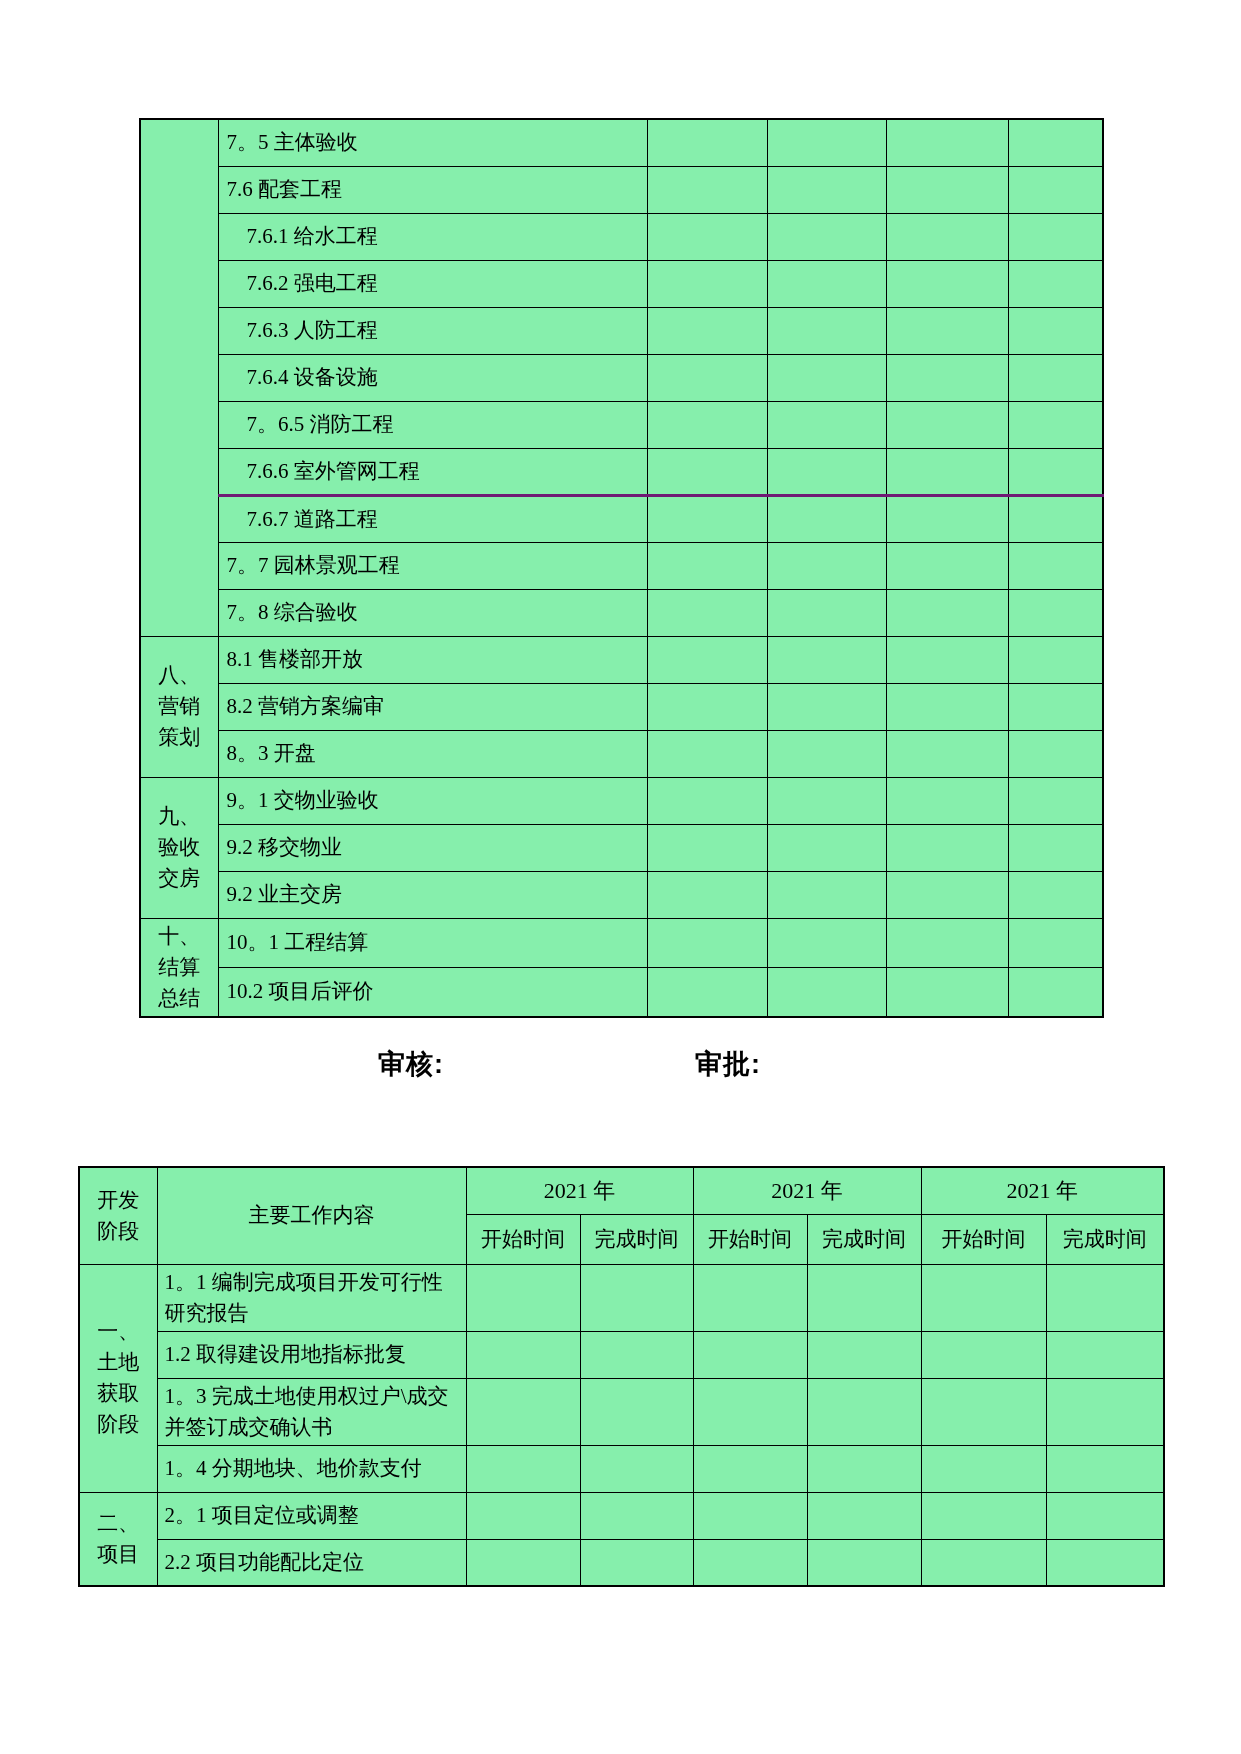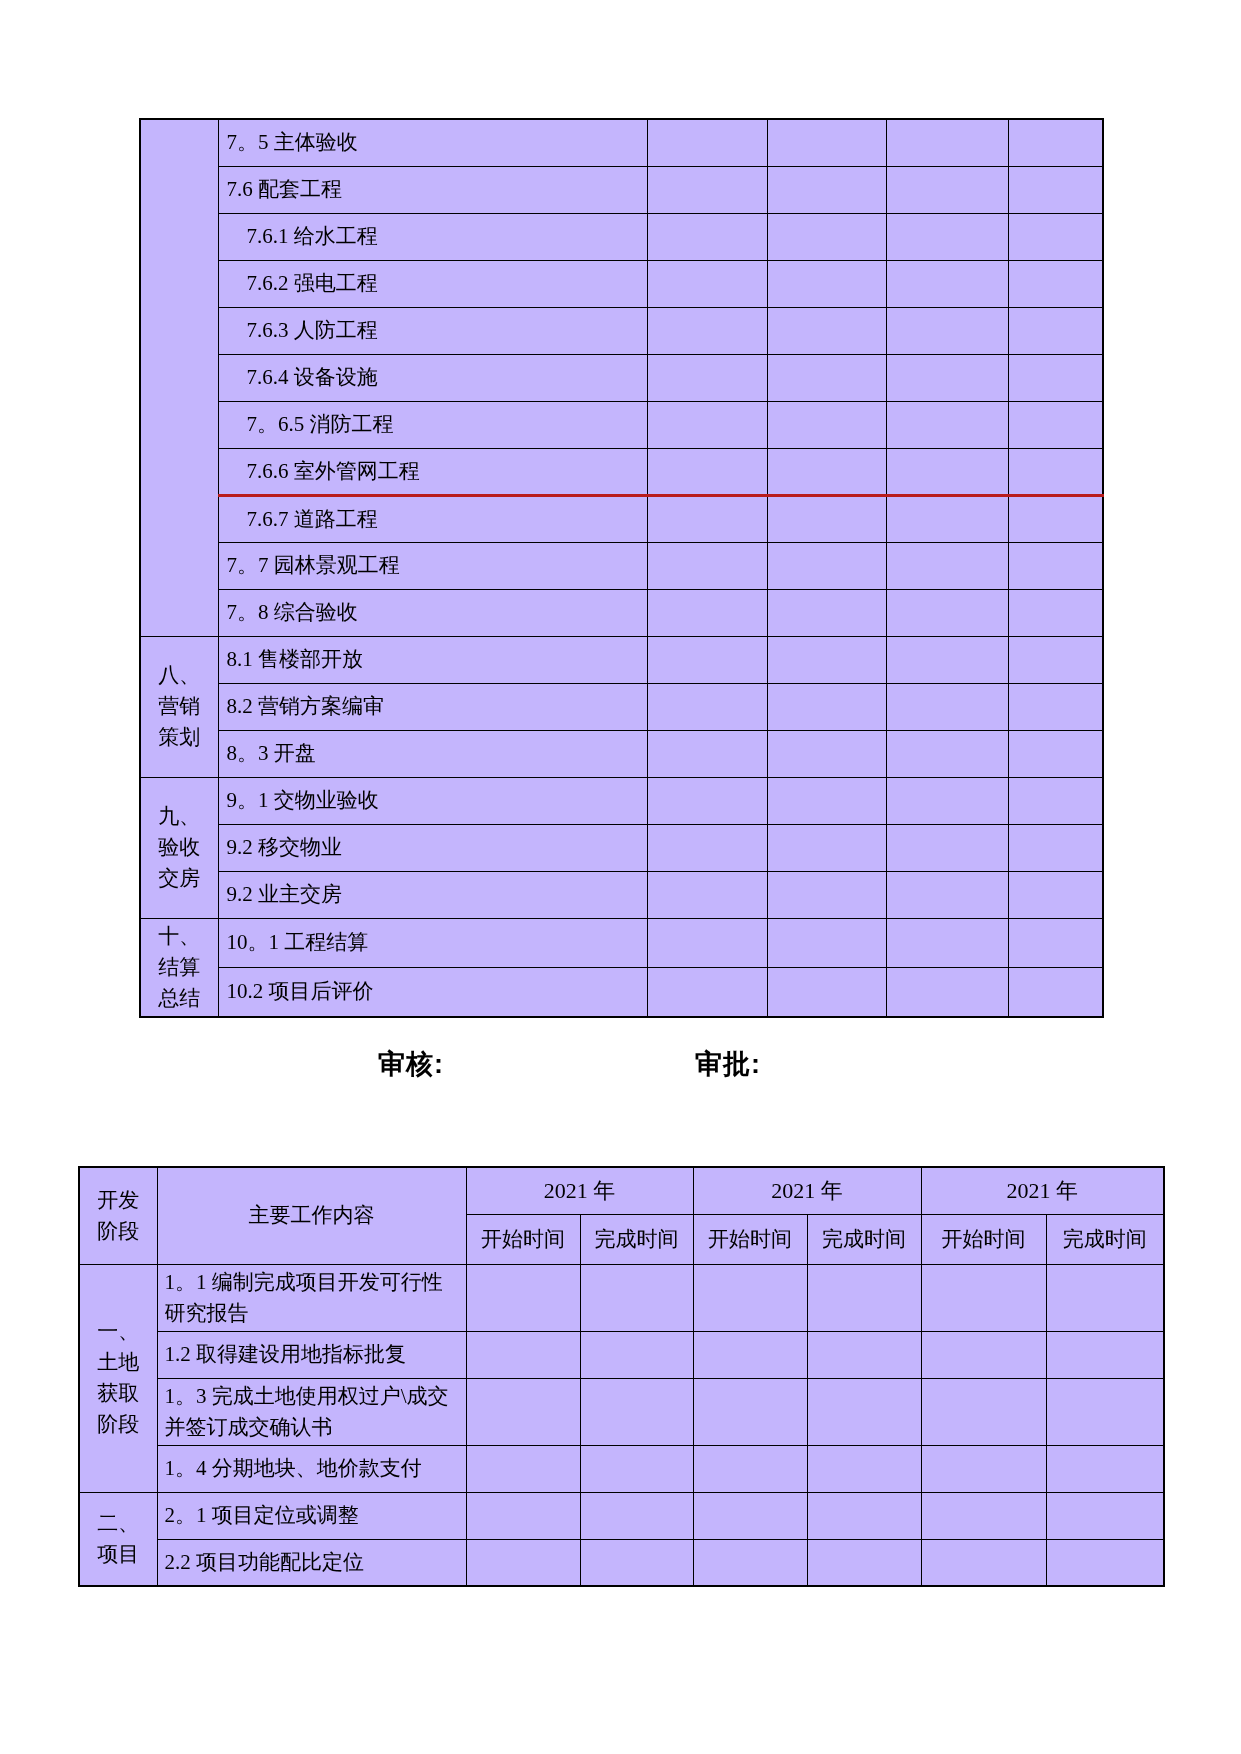--- a/index.html
+++ b/index.html
@@ -10,42 +10,42 @@
     margin:0 auto;
     overflow:hidden;
     font-family:"Liberation Serif","DejaVu Serif",serif;
     color:#000;
   }
   
   table.doc-table{
     border-collapse:collapse;
     table-layout:fixed;
     position:absolute;
-    background:#c4b5fd;
+    background:#86efac;
   }
   table.doc-table td, table.doc-table th{
     border:1.5px solid #000;
     padding:2px 6px;
     font-size:21px;
     line-height:31px;
     font-weight:normal;
     vertical-align:middle;
     overflow:hidden;
   }
   table.doc-table{border:2px solid #000;}
   
   #topTable{left:139px;top:118px;width:963px;}
   #topTable tr{height:47px;}
   #topTable td.phase-cell{
     text-align:center;
     white-space:pre-line;
   }
   #topTable td.item-cell{text-align:left;padding-left:8px;}
   #topTable td.item-cell.indent{padding-left:28px;margin-left:12px;}
-  #topTable tr.thick-bottom td{border-bottom:3px solid #b91c1c;}
+  #topTable tr.thick-bottom td{border-bottom:3px solid #701a75;}
   
   .signoff-label{
     position:absolute;
     font-family:"Liberation Sans","DejaVu Sans",sans-serif;
     font-weight:700;
     font-size:27px;
     letter-spacing:1px;
     color:#000;
   }
   #reviewLabel{left:378px;top:1046px;}

